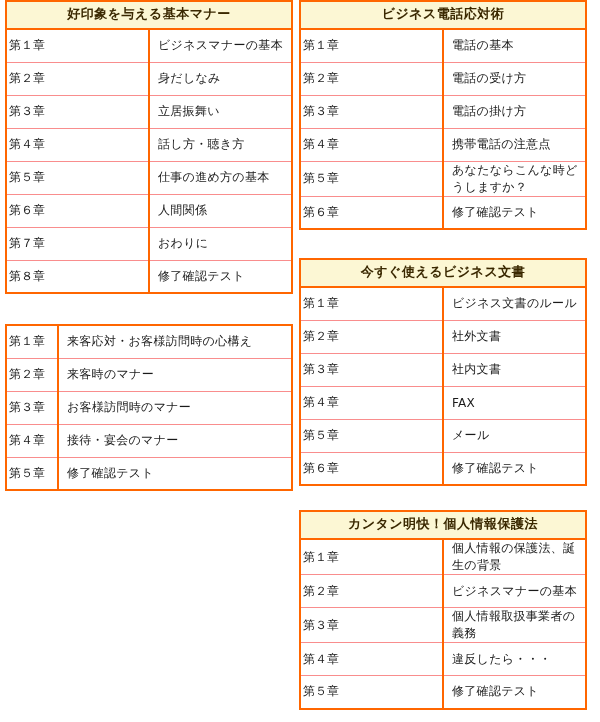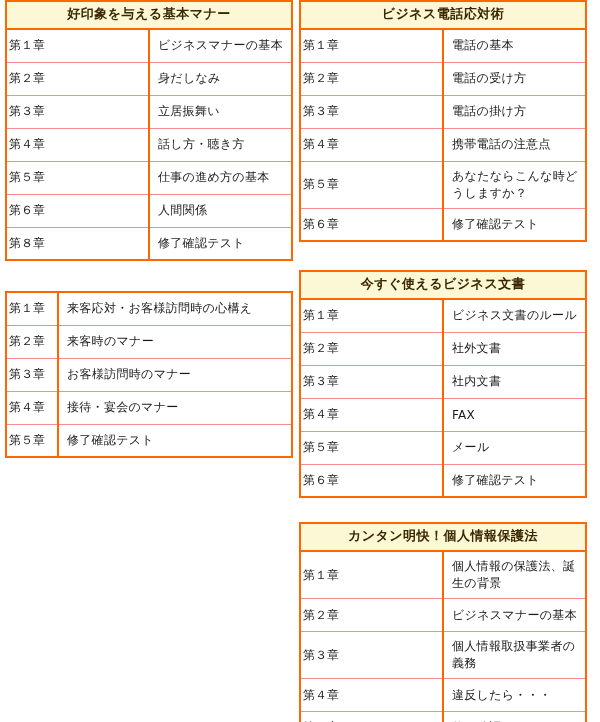--- a/index.html
+++ b/index.html
@@ -52,21 +52,21 @@
     padding: 2px 4px 4px 4px;
     box-sizing: border-box;
   }
 
   .course-table td {
     border-top: 1px solid #f98d8d;
     border-bottom: 1px solid #f98d8d;
     font-size: 12px;
     color: #1a1a1a;
     height: 33px;
-    padding: 6px 6px;
+    padding: 0 6px;
     box-sizing: border-box;
     vertical-align: middle;
     background: #ffffff;
   }
 
   .course-table tr:last-child td {
     border-bottom: 0;
   }
 
   .course-table td.ch {
@@ -118,20 +118,24 @@
         </tr>
         <tr>
           <td class="ch">第５章</td>
           <td class="tt">仕事の進め方の基本</td>
         </tr>
         <tr>
           <td class="ch">第６章</td>
           <td class="tt">人間関係</td>
         </tr>
         <tr>
+          <td class="ch">第７章</td>
+          <td class="tt">おわりに</td>
+        </tr>
+        <tr>
           <td class="ch">第８章</td>
           <td class="tt">修了確認テスト</td>
         </tr>
       </tbody>
     </table>
 
     <div class="spacer-30"></div>
 
     <table class="course-table">
       <tbody>

